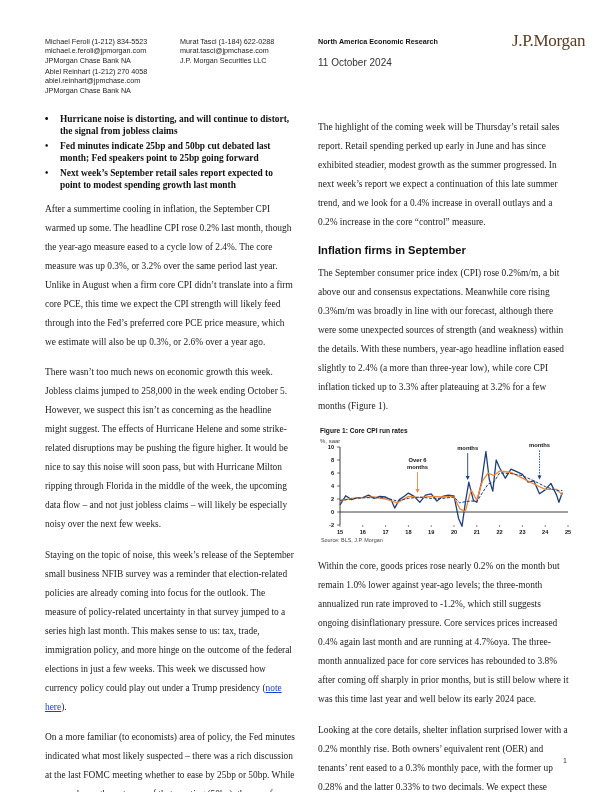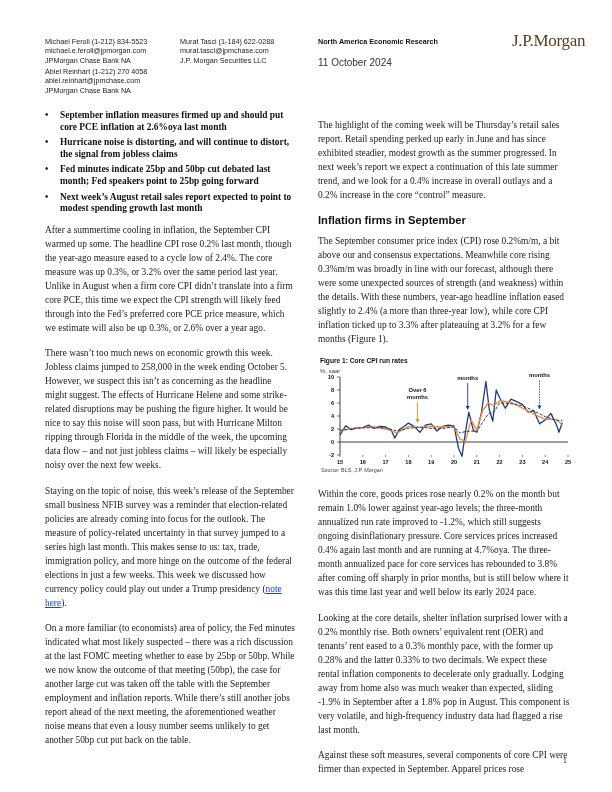--- a/index.html
+++ b/index.html
@@ -16,21 +16,21 @@
   .logo { position: absolute; left: 491px; top: 31px; font-family: "Liberation Serif", serif; font-size: 17px; color: #5a3c22; letter-spacing: -0.3px; margin-left: 21px; }
 
   .col-left { position: absolute; left: 45px; top: 110px; width: 250px; }
   .col-right { position: absolute; left: 318px; top: 118px; width: 252px; }
 
   h1.title { font-family: "Liberation Sans", sans-serif; font-size: 22px; font-weight: bold; margin: 0 0 8px 0; color: #111; letter-spacing: -0.2px; }
   ul.bullets { margin: 0; padding: 0; list-style: none; }
   ul.bullets li { position: relative; padding-left: 15px; font-family: "Liberation Serif", serif; font-weight: bold; font-size: 9.4px; line-height: 11.6px; margin-bottom: 4px; color: #111; }
   ul.bullets li .dot { position: absolute; left: 0; top: 0; }
 
-  p.body { font-family: "Liberation Serif", serif; font-size: 9.4px; line-height: 14px; margin: 0 0 11.5px 0; color: #222; text-align: left; }
+  p.body { font-family: "Liberation Serif", serif; font-size: 9.4px; line-height: 19px; margin: 0 0 11.5px 0; color: #222; text-align: left; }
   a.link { color: #1a3fd6; text-decoration: underline; }
 
   h2.sub { font-family: "Liberation Sans", sans-serif; font-size: 11.2px; font-weight: bold; margin: 2px 0 8px 0; color: #111; }
 
   .figure { position: relative; width: 260px; height: 120px; margin: 6px 0 10px 0; }
   .fig-title { position: absolute; left: 2px; top: 0; font-family: "Liberation Sans", sans-serif; font-size: 6.6px; font-weight: bold; color: #111; }
   .fig-unit { position: absolute; left: 2px; top: 11px; font-family: "Liberation Sans", sans-serif; font-size: 6px; color: #444; }
   .fig-source { position: absolute; left: 3px; top: 110px; font-family: "Liberation Sans", sans-serif; font-size: 5.4px; color: #444; }
   svg.chart { position: absolute; left: 0; top: 16px; }
   svg.chart text { font-family: "Liberation Sans", sans-serif; }
@@ -57,24 +57,24 @@
     <div>JPMorgan Chase Bank NA</div>
   </div>
 </div>
 
 <div class="research">North America Economic Research</div>
 <div class="date">11 October 2024</div>
 <div class="logo">J.P.Morgan</div>
 
 <div class="col-left">
   <ul class="bullets">
-    <li><span class="dot">•</span><span>September inflation measures firmed up and should put core PCE inflation at 2.6%oya last month</span></li>
+    <li><span class="dot">•</span></li>
     <li><span class="dot">•</span><span>Hurricane noise is distorting, and will continue to distort, the signal from jobless claims</span></li>
     <li><span class="dot">•</span><span>Fed minutes indicate 25bp and 50bp cut debated last month; Fed speakers point to 25bp going forward</span></li>
-    <li><span class="dot">•</span><span>Next week’s August retail sales report expected to point to modest spending growth last month</span></li>
+    <li><span class="dot">•</span><span>Next week’s September retail sales report expected to point to modest spending growth last month</span></li>
   </ul>
   <div style="height:4px"></div>
   <p class="body">After a summertime cooling in inflation, the September CPI warmed up some. The headline CPI rose 0.2% last month, though the year-ago measure eased to a cycle low of 2.4%. The core measure was up 0.3%, or 3.2% over the same period last year. Unlike in August when a firm core CPI didn’t translate into a firm core PCE, this time we expect the CPI strength will likely feed through into the Fed’s preferred core PCE price measure, which we estimate will also be up 0.3%, or 2.6% over a year ago.</p>
   <p class="body">There wasn’t too much news on economic growth this week. Jobless claims jumped to 258,000 in the week ending October 5. However, we suspect this isn’t as concerning as the headline might suggest. The effects of Hurricane Helene and some strike-related disruptions may be pushing the figure higher. It would be nice to say this noise will soon pass, but with Hurricane Milton ripping through Florida in the middle of the week, the upcoming data flow – and not just jobless claims – will likely be especially noisy over the next few weeks.</p>
   <p class="body"><span>Staying on the topic of noise, this week’s release of the September small business NFIB survey was a reminder that election-related policies are already coming into focus for the outlook. The measure of policy-related uncertainty in that survey jumped to a series high last month. This makes sense to us: tax, trade, immigration policy, and more hinge on the outcome of the federal elections in just a few weeks. This week we discussed how currency policy could play out under a Trump presidency (</span><a class="link" href="#">note here</a><span>).</span></p>
   <p class="body">On a more familiar (to economists) area of policy, the Fed minutes indicated what most likely suspected – there was a rich discussion at the last FOMC meeting whether to ease by 25bp or 50bp. While we now know the outcome of that meeting (50bp), the case for another large cut was taken off the table with the September employment and inflation reports. While there’s still another jobs report ahead of the next meeting, the aforementioned weather noise means that even a lousy number seems unlikely to get another 50bp cut put back on the table.</p>
 </div>
 
 <div class="col-right">
   <p class="body">The highlight of the coming week will be Thursday’s retail sales report. Retail spending perked up early in June and has since exhibited steadier, modest growth as the summer progressed. In next week’s report we expect a continuation of this late summer trend, and we look for a 0.4% increase in overall outlays and a 0.2% increase in the core “control” measure.</p>

